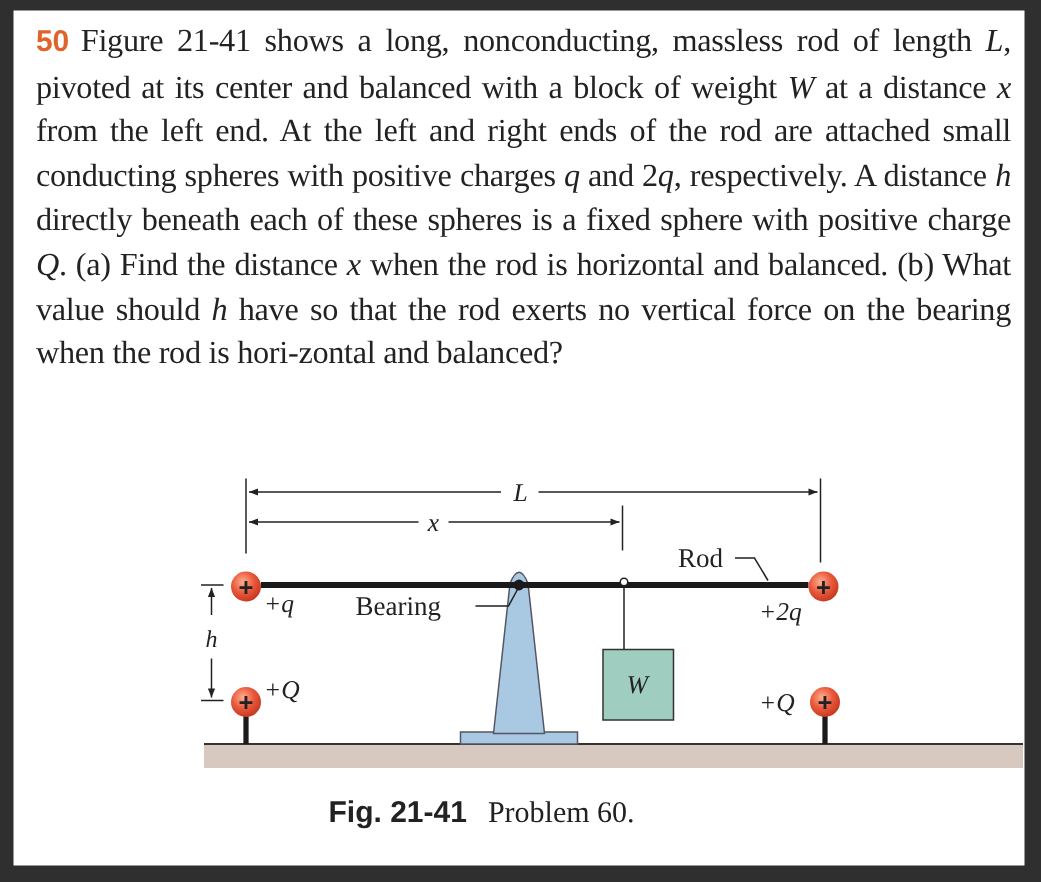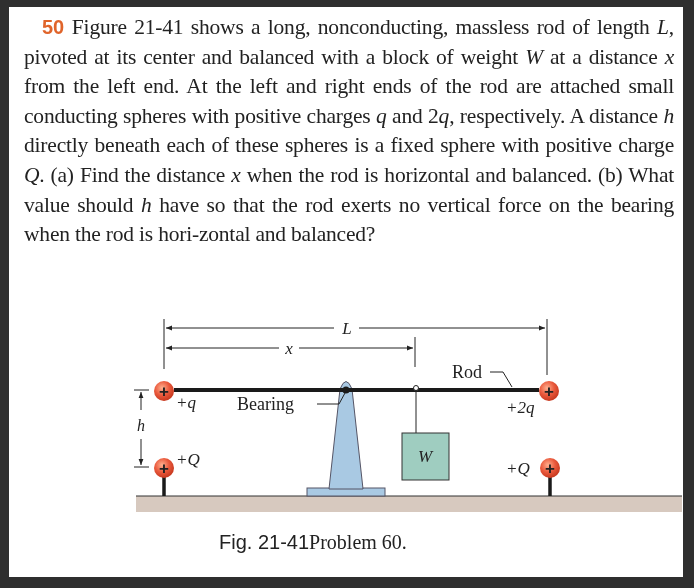--- a/index.html
+++ b/index.html
@@ -3,26 +3,26 @@
 <meta charset="utf-8">
 <style>
   html, body { margin:0; padding:0; }
   body { width:694px; height:588px; background:#2f2f2f; position:relative; overflow:hidden; }
   .page { position:absolute; left:9px; top:7px; width:674px; height:570px; background:#ffffff; }
   .problem {
     position:absolute; left:15px; top:6px; width:650px;
     font-family:"Liberation Serif", serif; font-size:21.5px; line-height:29.6px;
     color:#222; text-align:justify; letter-spacing:-0.2px;
   }
-  .pnum { font-family:"Liberation Sans", sans-serif; font-weight:bold; color:#e0642a; font-size:20px; margin-right:8px;margin-left:18px; }
+  .pnum { font-family:"Liberation Sans", sans-serif; font-weight:bold; color:#e0642a; font-size:20px; margin-right:8px; }
   .fig { position:absolute; left:0; top:0; width:674px; height:570px; }
   .caption {
     position:absolute; left:210px; top:524px; font-size:20px; color:#222; white-space:nowrap;
   }
-  .cap-label { font-family:"Liberation Sans", sans-serif; font-weight:normal; }
+  .cap-label { font-family:"Liberation Sans", sans-serif; font-weight:bold; margin-right:14px; }
   .cap-text { font-family:"Liberation Serif", serif; }
   svg text { font-family:"Liberation Serif", serif; fill:#222; }
 </style>
 </head>
 <body>
 
 <div class="page">
 
   <div class="problem">
     <span class="pnum">50</span><span>Figure 21-41 shows a long, nonconducting, massless rod of length </span><i>L</i><span>, pivoted at its center and balanced with a block of weight </span><i>W</i><span> at a distance </span><i>x</i><span> from the left end. At the left and right ends of the rod are attached small conducting spheres with positive charges </span><i>q</i><span> and 2</span><i>q</i><span>, respectively. A distance </span><i>h</i><span> directly beneath each of these spheres is a fixed sphere with positive charge </span><i>Q</i><span>. (a) Find the distance </span><i>x</i><span> when the rod is horizontal and balanced. (b) What value should </span><i>h</i><span> have so that the rod exerts no vertical force on the bearing when the rod is hori-zontal and balanced?</span>

